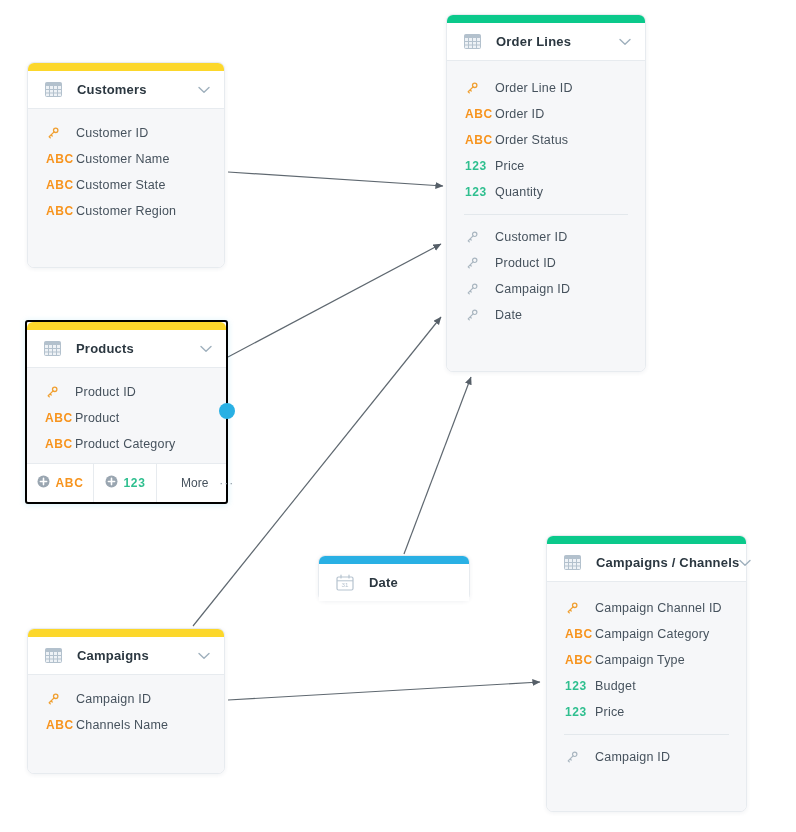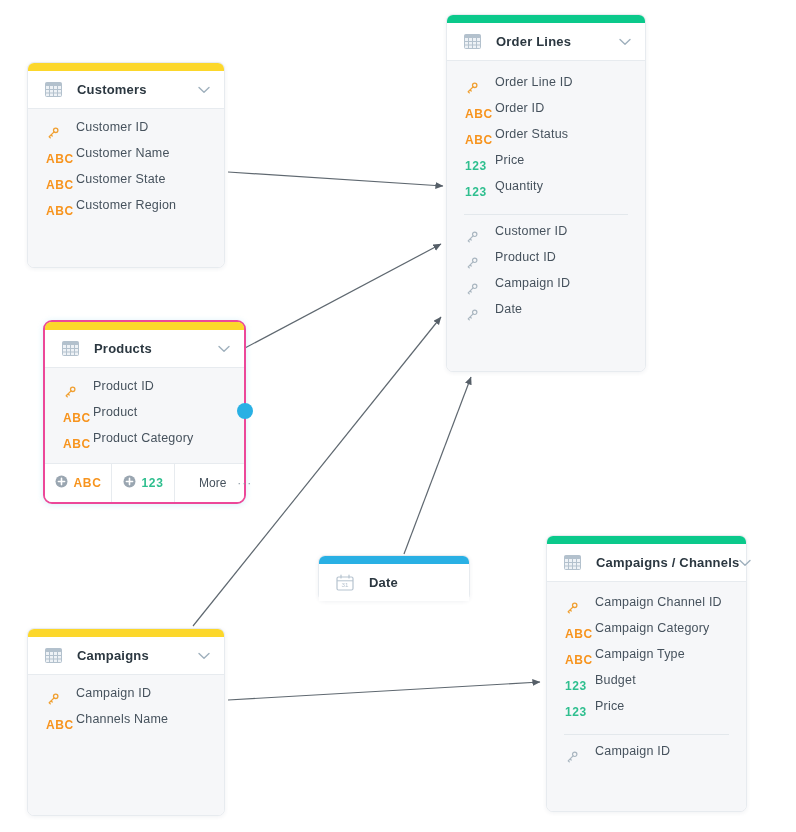--- a/index.html
+++ b/index.html
@@ -10,24 +10,23 @@
   .card{
     position:absolute;
     background:#ffffff;
     border:1px solid #e7ebef;
     border-radius:7px;
     box-shadow:0 1px 4px rgba(45,62,80,.07);
     box-sizing:border-box;
     display:flex;flex-direction:column;
   }
   .card.selected{
-    border:2px solid #ec4899;
-    border-radius:9px;
+    border:2px solid #000000;
+    border-radius:3px;
     box-shadow:0 1px 6px rgba(41,176,228,.18);
-    margin-left:18px;
   }
   .topbar{height:8px;flex:0 0 8px;border-radius:6px 6px 0 0;}
   .topbar.yellow{background:#fcd72b;}
   .topbar.green{background:#0bc98b;}
   .topbar.blue{background:#29b0e4;}
 
   .card-header{
     display:flex;align-items:center;
     height:37px;flex:0 0 37px;
     padding:0 14px 0 17px;
@@ -41,21 +40,21 @@
     letter-spacing:.2px;flex:1 1 auto;white-space:nowrap;
   }
   .chevron{display:flex;align-items:center;flex:0 0 auto;cursor:pointer;}
 
   .card-body{
     flex:1 1 auto;
     background:#f6f7f9;
     border-radius:0 0 6px 6px;
     padding-top:11px;
   }
-  .field-row{display:flex;height:26px;padding:0 12px 0 18px;}
+  .field-row{display:flex;align-items:center;height:26px;padding:0 12px 0 18px;}
   .type-cell{width:30px;flex:0 0 30px;display:flex;align-items:center;}
   .badge{font-size:12px;font-weight:700;letter-spacing:.6px;}
   .badge.text{color:#f7941e;}
   .badge.number{color:#2fbf8f;}
   .key-primary{color:#f0a032;}
   .key-foreign{color:#a9b6c0;}
   .field-label{font-size:12.5px;color:#46525d;letter-spacing:.2px;white-space:nowrap;}
   .group-divider{height:1px;background:#e3e8ec;margin:9px 17px;}
 
   
@@ -314,21 +313,21 @@
             <rect x="1" y="3" width="16" height="13" rx="1.5" fill="none" stroke="#b6c3cf" stroke-width="1.2"></rect>
             <path d="M5 1.2 V4 M13 1.2 V4" stroke="#b6c3cf" stroke-width="1.2" stroke-linecap="round"></path>
             <path d="M1 6.8 H17" stroke="#b6c3cf" stroke-width="1"></path>
             <text x="9" y="13.4" font-size="6.2" text-anchor="middle" fill="#b6c3cf" font-family="Liberation Sans, sans-serif">31</text>
           </svg>
       </span>
       <span class="card-title">Date</span>
     </div>
   </div>
 
-  <div class="card" style="left:27px;top:628px;width:198px;height:188px">
+  <div class="card" style="left:27px;top:628px;width:198px;height:146px">
     <div class="topbar yellow"></div>
     <div class="card-header">
       <span class="hdr-icon">
         <svg width="17" height="15" viewBox="0 0 17 15">
             <rect x="0.5" y="0.5" width="16" height="14" rx="1" fill="#eef2f6" stroke="#b3c1cd"></rect>
             <rect x="0.5" y="0.5" width="16" height="3.6" rx="1" fill="#b3c1cd"></rect>
             <path d="M0.5 7.5 H16.5 M0.5 11 H16.5 M4.5 1 V14.5 M8.5 1 V14.5 M12.5 1 V14.5" stroke="#b3c1cd" stroke-width="1" fill="none"></path>
           </svg>
       </span>
       <span class="card-title">Campaigns</span>

